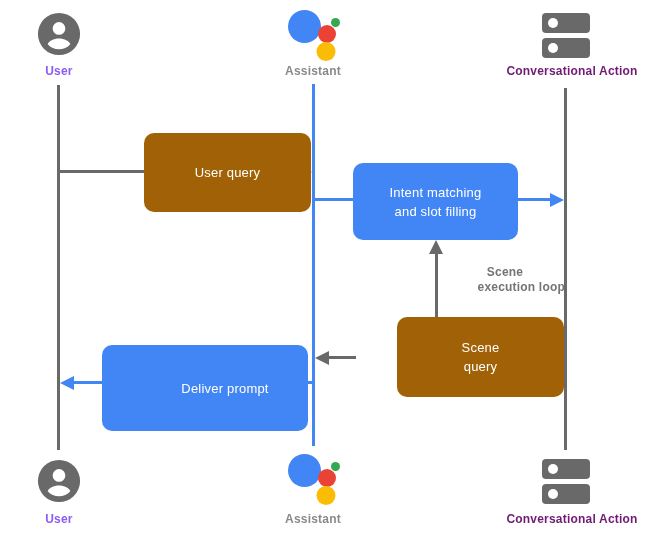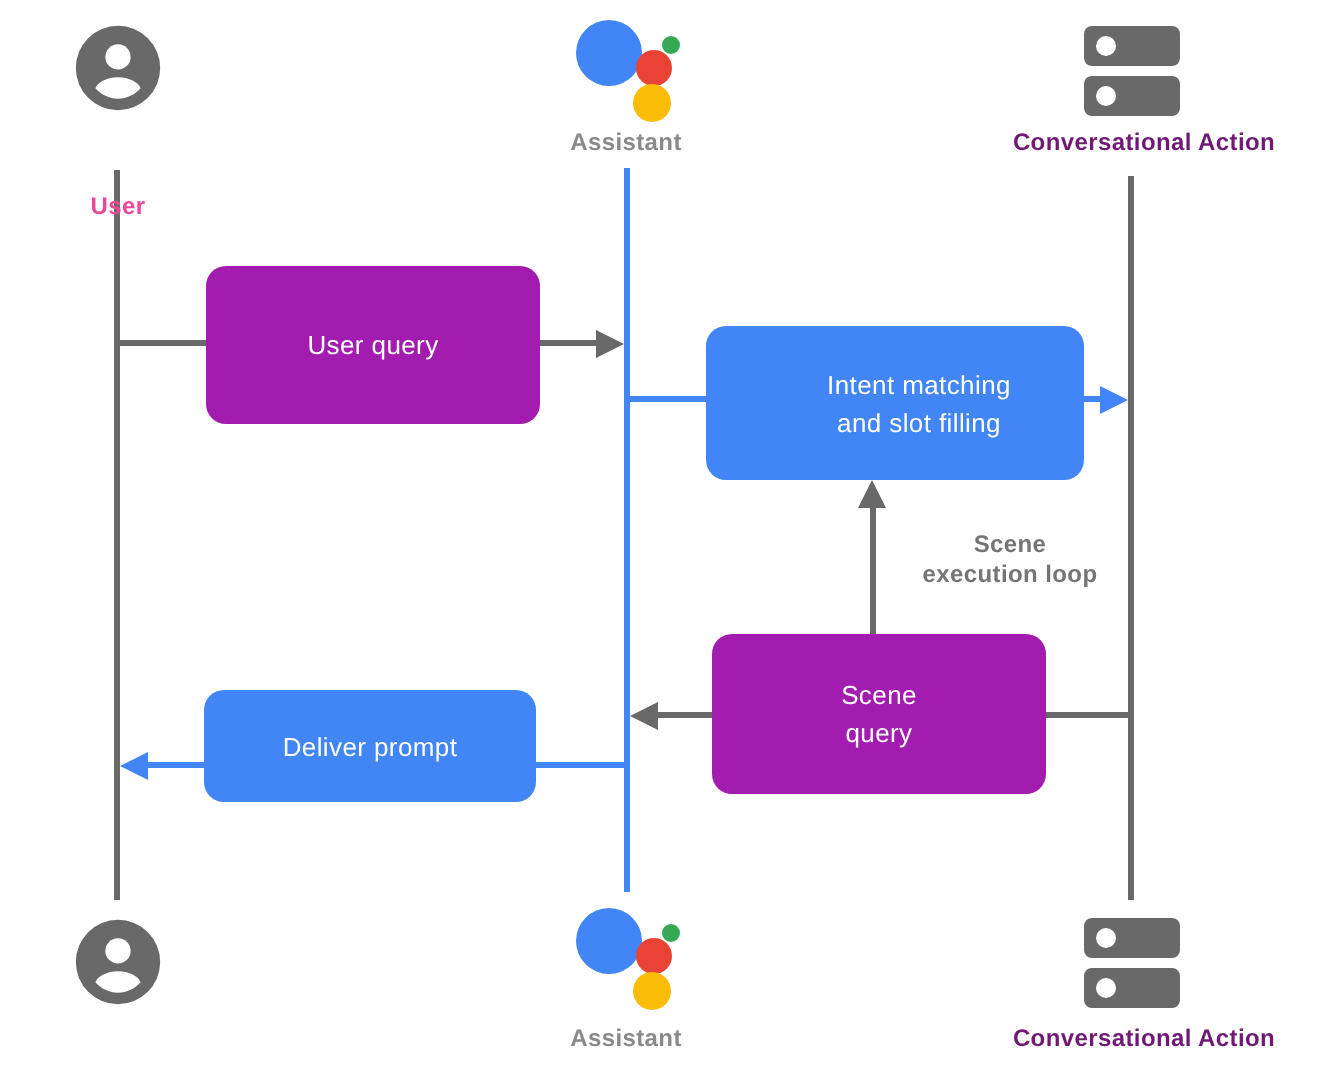--- a/index.html
+++ b/index.html
@@ -24,29 +24,29 @@
     border-left:7px solid transparent;border-right:7px solid transparent;
     border-bottom:14px solid #696969;}
   .arrow-right.blue{border-left-color:#4285F4;}
   .arrow-left.blue{border-right-color:#4285F4;}
   
   .fbox{
     position:absolute;border-radius:10px;display:flex;flex-direction:column;
     align-items:center;justify-content:center;color:#fff;font-size:13px;
     line-height:19px;text-align:center;letter-spacing:.2px;
   }
-  .fbox.gray{background:#a21caf;}
+  .fbox.gray{background:#a16207;margin-left:41px;}
   .fbox.blue{background:#4285F4;}
   .fbox .l{display:block;}
   
   .lane-label{
     position:absolute;font-size:12px;font-weight:bold;text-align:center;
     letter-spacing:.2px;
   }
-  .lane-label.dark{color:#ec4899;margin-top:32px;}
+  .lane-label.dark{color:#8b5cf6;}
   .lane-label.mid{color:#701a75;}
   .lane-label.light{color:#8a8a8a;}
   .note{
     position:absolute;font-size:12px;font-weight:bold;color:#757575;
     text-align:center;line-height:15px;letter-spacing:.2px;
   }
   .icon{position:absolute;}
 </style>
 </head>
 <body>
@@ -72,37 +72,37 @@
   <div class="arrow-left" style="left:315px;top:351px;"></div>
 
   <div class="hline blue" style="left:268px;top:381px;width:44px;"></div>
   <div class="hline blue" style="left:73px;top:381px;width:29px;"></div>
   <div class="arrow-left blue" style="left:60px;top:376px;"></div>
 
   <div class="fbox gray" style="left:103px;top:133px;width:167px;height:79px;">
     <span class="l">User query</span>
   </div>
 
-  <div class="fbox blue" style="left:353px;top:163px;width:165px;height:77px;padding-left:24px;">
+  <div class="fbox blue" style="left:353px;top:163px;width:165px;height:77px;">
     <span class="l">Intent matching</span>
     <span class="l">and slot filling</span>
   </div>
 
   <div class="fbox gray" style="left:356px;top:317px;width:167px;height:80px;">
     <span class="l">Scene</span>
     <span class="l">query</span>
   </div>
 
-  <div class="fbox blue" style="left:102px;top:345px;width:166px;height:56px;">
+  <div class="fbox blue" style="left:102px;top:345px;width:166px;height:86px;padding-left:40px;">
     <span class="l">Deliver prompt</span>
   </div>
 
   <div class="note" style="left:445px;top:265px;width:120px;">
     <span class="l" style="display:block;">Scene</span>
-    <span class="l" style="display:block;">execution loop</span>
+    <span class="l" style="display:block;text-align:right;">execution loop</span>
   </div>
 
   <svg class="icon" style="left:36px;top:11px;" width="46" height="46" viewBox="0 0 24 24">
     <circle cx="12" cy="12" r="11" fill="#696969"></circle>
     <circle cx="12" cy="9.1" r="3.3" fill="#ffffff"></circle>
     <path d="M12 14.4c-2.8 0-5.4 1.3-5.9 2.9 1.5 1.7 3.6 2.7 5.9 2.7s4.4-1 5.9-2.7c-.5-1.6-3.1-2.9-5.9-2.9z" fill="#ffffff"></path>
   </svg>
   <div class="lane-label dark" style="left:19px;top:64px;width:80px;">User</div>
 
   <svg class="icon" style="left:285px;top:8px;" width="56" height="56" viewBox="0 0 56 56">

